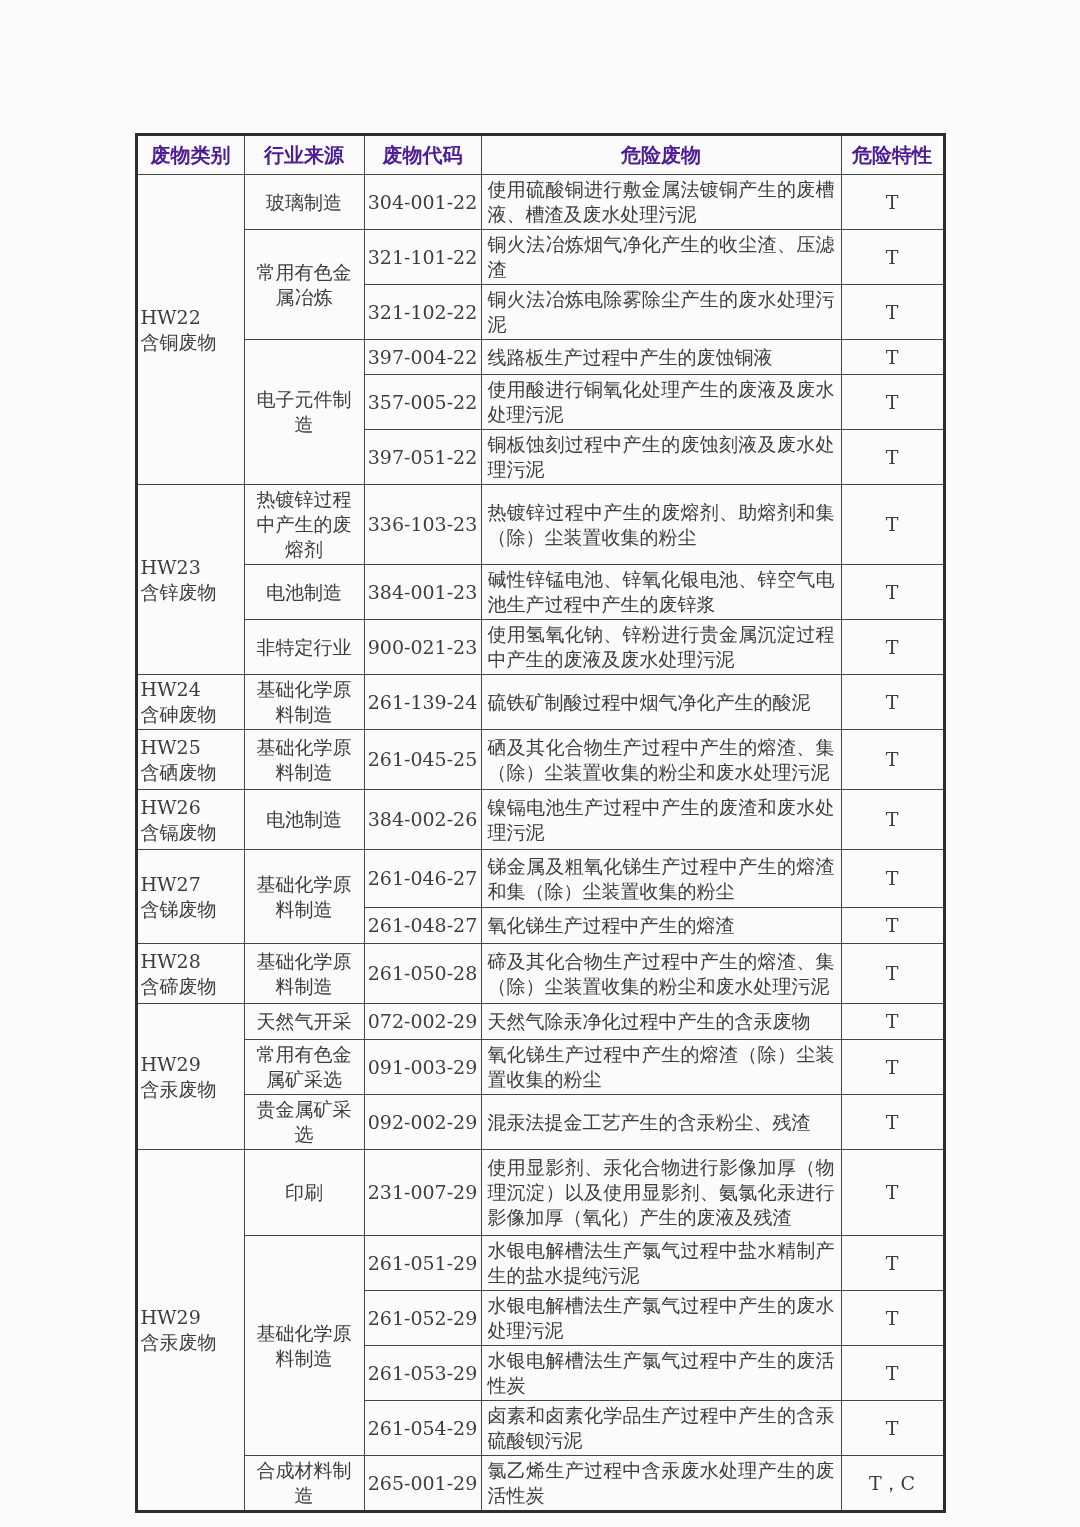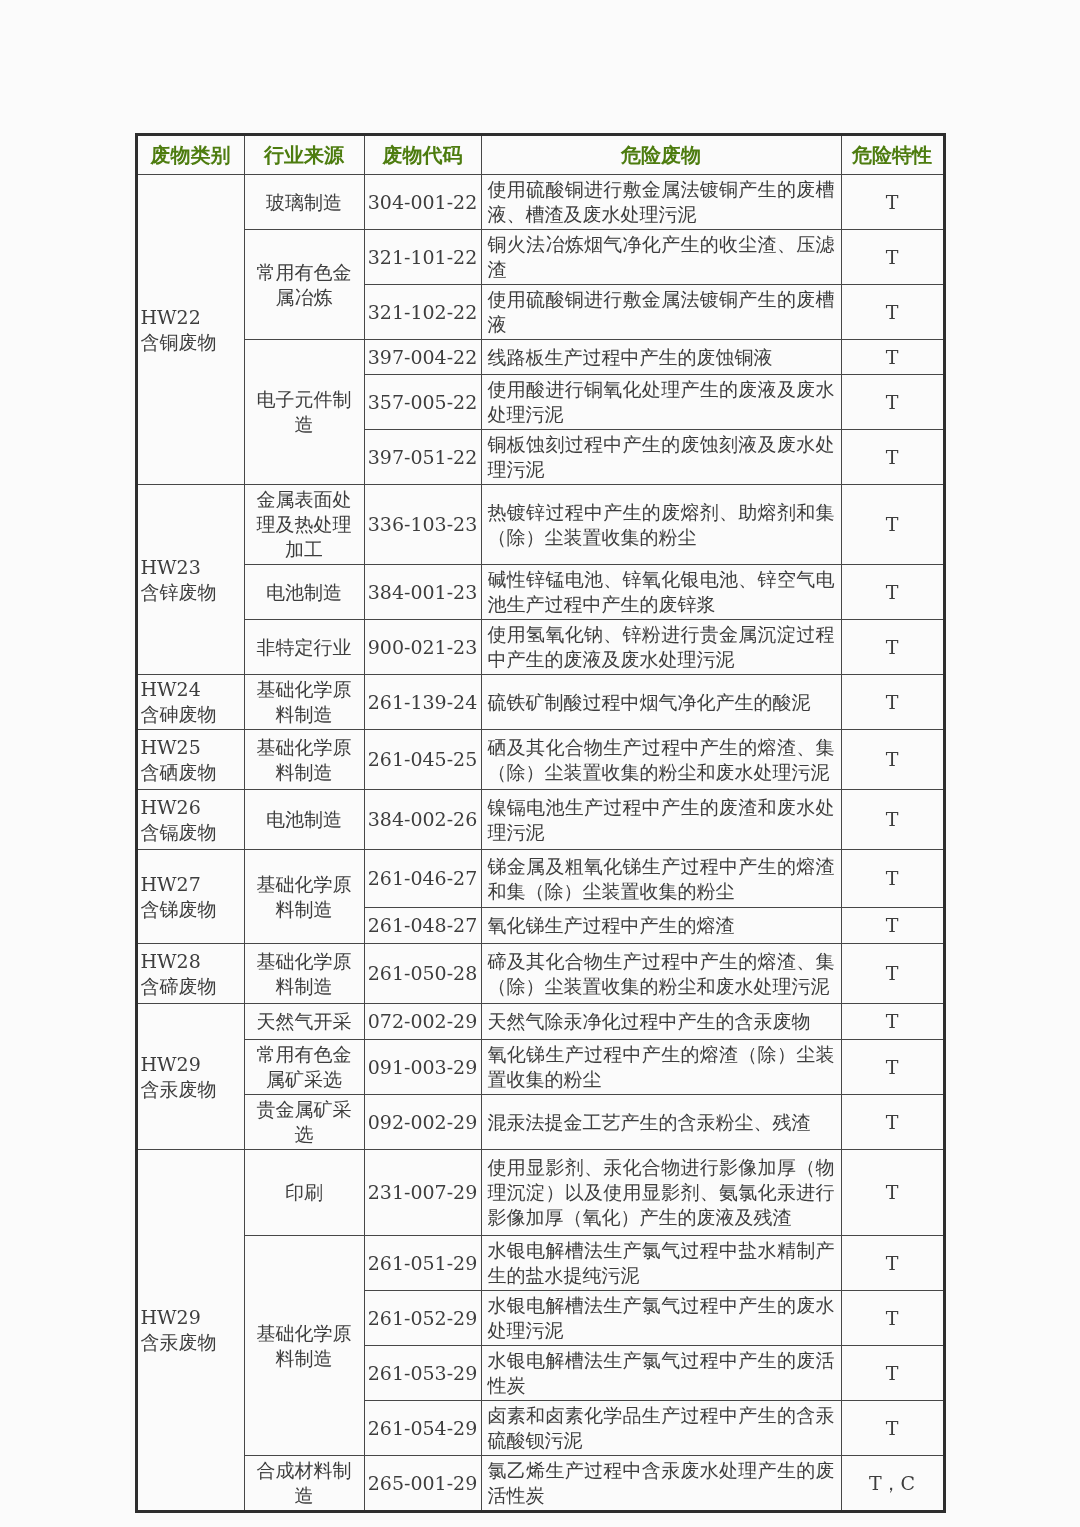--- a/index.html
+++ b/index.html
@@ -26,21 +26,21 @@
     table-layout: fixed;
     border: 3px solid #2e2e2e;
   }
   .waste-table th, .waste-table td {
     border: 1.5px solid #474747;
     overflow: hidden;
   }
   .waste-table th {
     font-size: 20px;
     font-weight: bold;
-    color: #4d7c0f;
+    color: #4c1d95;
     height: 36px;
     text-align: center;
     vertical-align: middle;
     padding: 1px 2px;
   }
   .waste-table td {
     font-size: 19px;
     line-height: 25px;
     color: #3d3d3d;
     vertical-align: middle;
@@ -93,21 +93,21 @@
         <td class="cell-hazard">T</td>
       </tr>
       <tr style="height:35px">
         <td class="cell-industry" rowspan="2">常用有色金属冶炼</td>
         <td class="cell-code">321-101-22</td>
         <td class="cell-desc">铜火法冶炼烟气净化产生的收尘渣、压滤渣</td>
         <td class="cell-hazard">T</td>
       </tr>
       <tr style="height:35px">
         <td class="cell-code">321-102-22</td>
-        <td class="cell-desc">使用硫酸铜进行敷金属法镀铜产生的废槽液</td>
+        <td class="cell-desc">铜火法冶炼电除雾除尘产生的废水处理污泥</td>
         <td class="cell-hazard">T</td>
       </tr>
       <tr style="height:35px">
         <td class="cell-industry" rowspan="3">电子元件制造</td>
         <td class="cell-code">397-004-22</td>
         <td class="cell-desc">线路板生产过程中产生的废蚀铜液</td>
         <td class="cell-hazard">T</td>
       </tr>
       <tr style="height:54px">
         <td class="cell-code">357-005-22</td>
@@ -118,21 +118,21 @@
         <td class="cell-code">397-051-22</td>
         <td class="cell-desc">铜板蚀刻过程中产生的废蚀刻液及废水处理污泥</td>
         <td class="cell-hazard">T</td>
       </tr>
 
       <tr style="height:76px">
         <td class="cell-category" rowspan="3">
           <span class="cat-code">HW23</span>
           <span class="cat-name">含锌废物</span>
         </td>
-        <td class="cell-industry">金属表面处理及热处理加工</td>
+        <td class="cell-industry">热镀锌过程中产生的废熔剂</td>
         <td class="cell-code">336-103-23</td>
         <td class="cell-desc">热镀锌过程中产生的废熔剂、助熔剂和集（除）尘装置收集的粉尘</td>
         <td class="cell-hazard">T</td>
       </tr>
       <tr style="height:54px">
         <td class="cell-industry">电池制造</td>
         <td class="cell-code">384-001-23</td>
         <td class="cell-desc">碱性锌锰电池、锌氧化银电池、锌空气电池生产过程中产生的废锌浆</td>
         <td class="cell-hazard">T</td>
       </tr>

